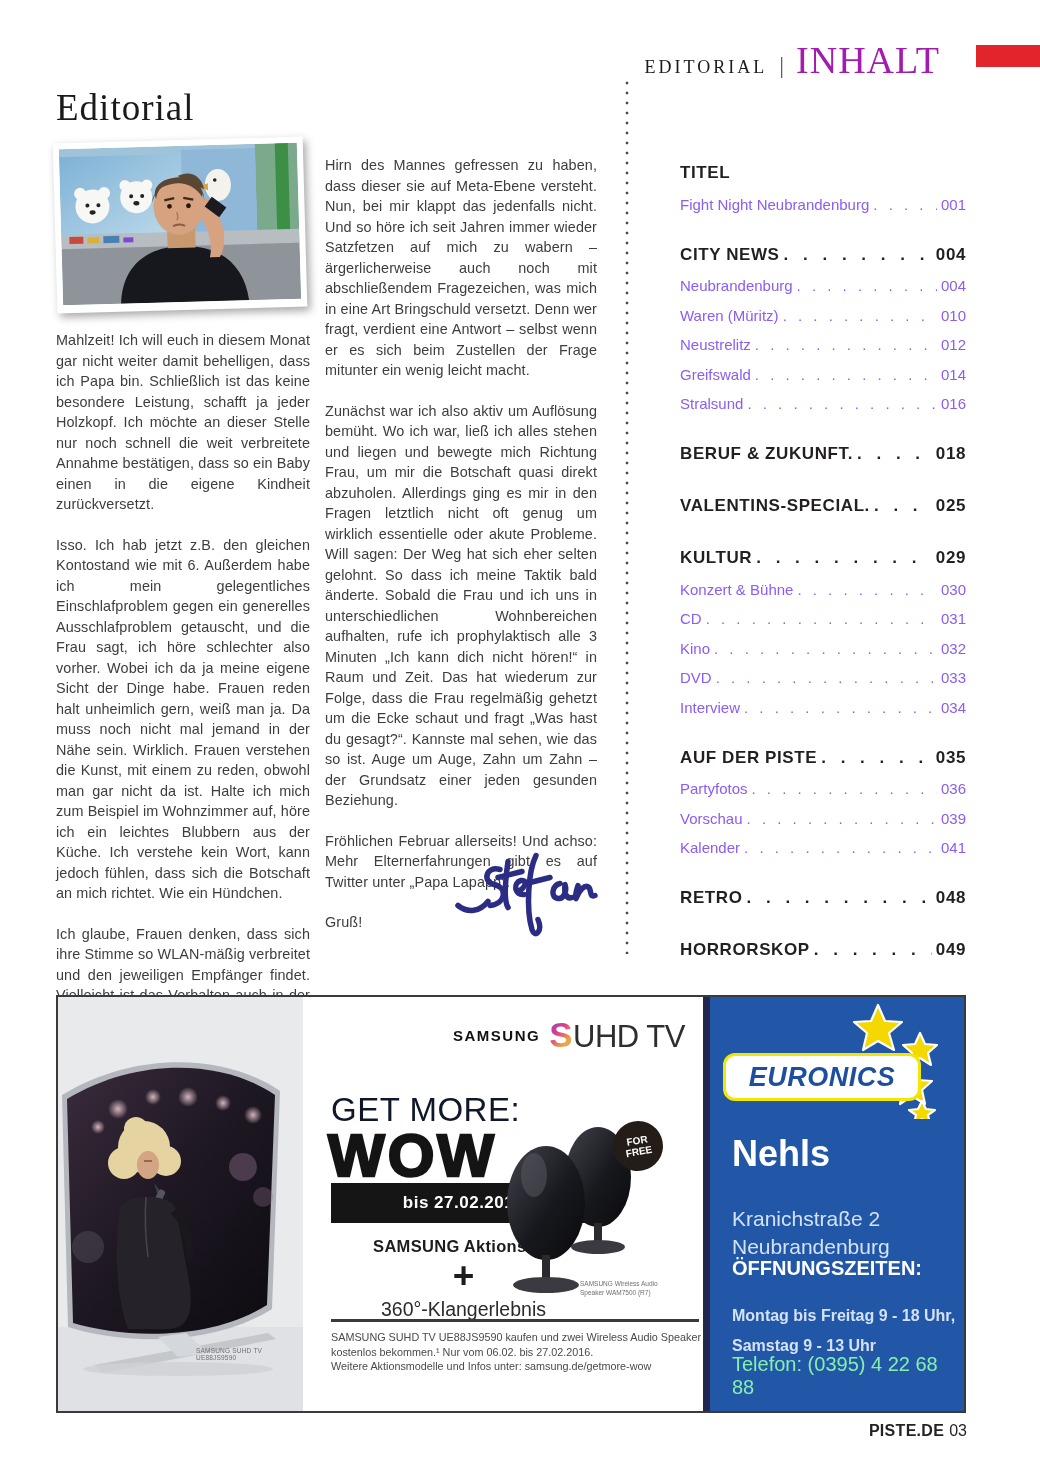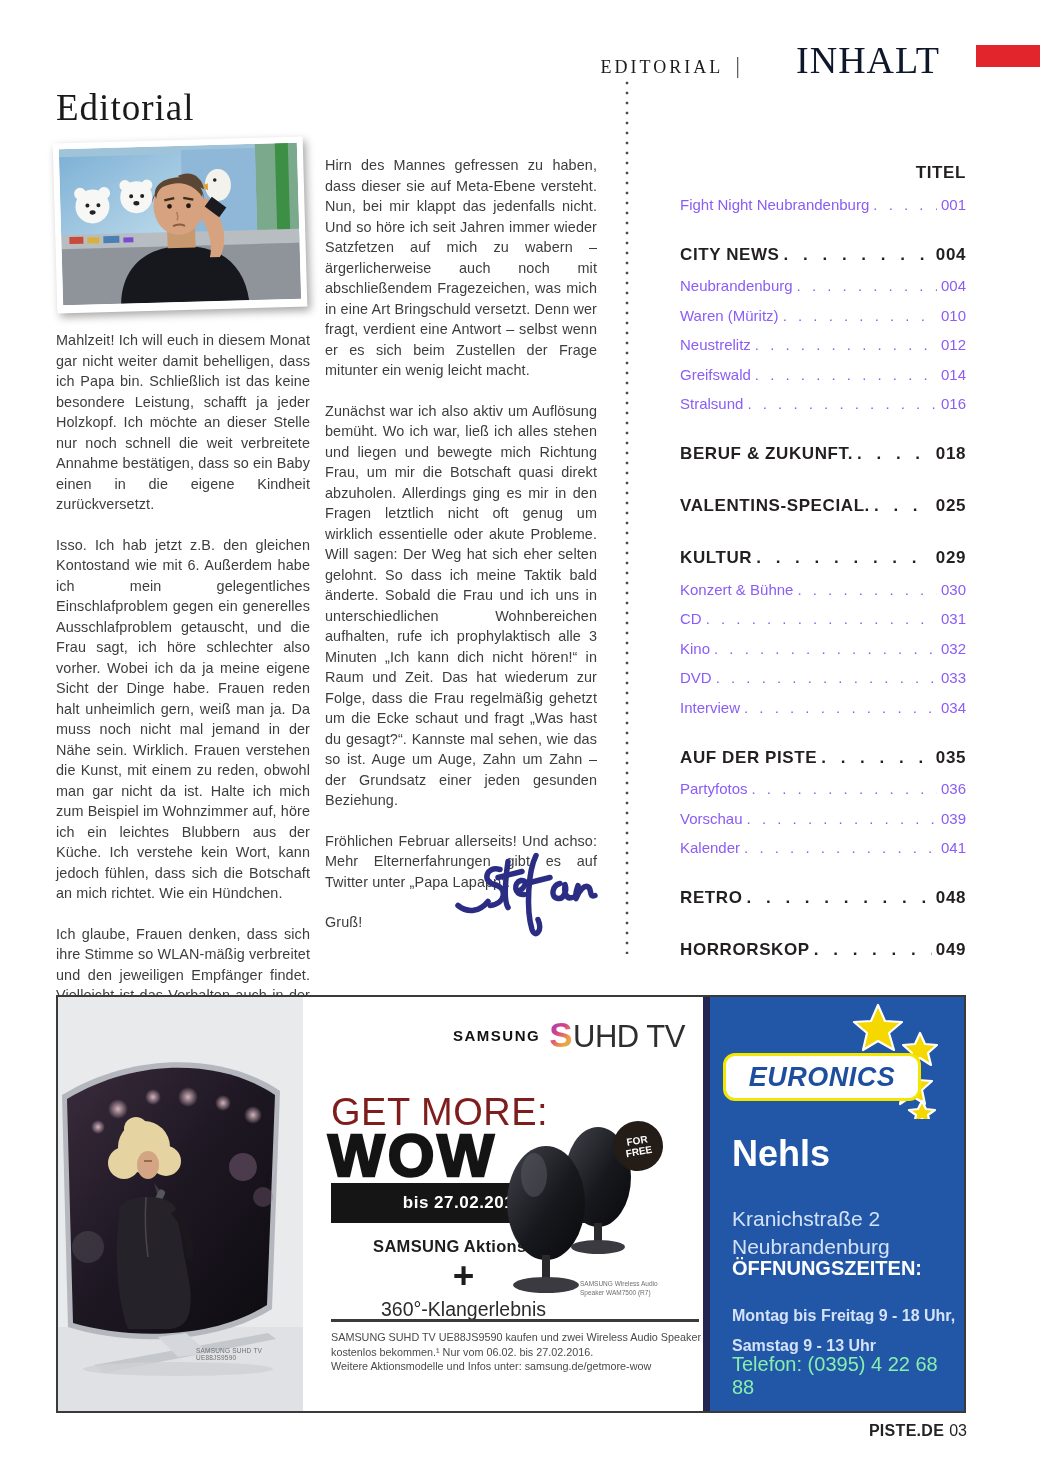--- a/index.html
+++ b/index.html
@@ -3,21 +3,21 @@
 <meta charset="utf-8">
 <style>
   * { box-sizing: border-box; margin: 0; padding: 0; }
   body { background:#ffffff; font-family:"Liberation Sans", sans-serif; }
   .page { position:relative; width:1040px; height:1471px; margin:0 auto; background:#fff; overflow:hidden; }
 
   
   .masthead { position:absolute; top:38px; right:100px; display:flex; align-items:baseline; gap:12px; }
   .masthead .section { font-family:"Liberation Serif", serif; font-size:18px; letter-spacing:3px; color:#1c1c1c; }
   .masthead .pipe { font-family:"Liberation Serif", serif; font-size:24px; color:#555; font-weight:normal; }
-  .masthead .title { font-family:"Liberation Serif", serif; font-size:38px; color:#0f172a; letter-spacing:1px;margin-left:44px; }
+  .masthead .title { font-family:"Liberation Serif", serif; font-size:38px; color:#a21caf; letter-spacing:1px; }
   .red-bar { position:absolute; top:45px; right:0; width:64px; height:22px; background:#e2242c; }
 
   
   .editorial-title { position:absolute; left:56px; top:86px; font-family:"Liberation Serif", serif; font-size:37px; color:#1a1a1a; letter-spacing:1px; }
   .photo { position:absolute; left:55px; top:140px; width:250px; background:#fff; padding:6px 6px 8px; box-shadow:3px 4px 9px rgba(0,0,0,.35); transform:rotate(-1.6deg); }
   .photo svg { display:block; }
 
   .col { position:absolute; text-align:justify; color:#3d3d3d; font-size:14.4px; line-height:20.5px; letter-spacing:.1px; }
   .col-1 { left:56px; top:330px; width:254px; }
   .col-2 { left:325px; top:155px; width:272px; }
@@ -25,21 +25,21 @@
 
   .signature { position:absolute; left:448px; top:845px; width:150px; height:100px; }
 
   
   .dotted-divider { position:absolute; left:625px; top:78px; width:4px; height:876px;
     background-image: radial-gradient(circle, #4a4a4a 1.2px, transparent 1.7px);
     background-size: 4px 10px; background-repeat: repeat-y; }
 
   
   .toc { position:absolute; left:680px; top:163px; width:286px; color:#231f20; }
-  .toc-row { display:flex; align-items:baseline;justify-content:flex-end; }
+  .toc-row { display:flex; align-items:baseline; }
   .toc-label { margin-top:0; font-weight:bold; font-size:17px; letter-spacing:.6px; }
   .toc-header { margin-top:32px; font-weight:bold; font-size:17px; letter-spacing:.6px; }
   .toc-item { margin-top:12.5px; font-size:15px; color:#8b5cf6; }
   .toc-text { white-space:nowrap; }
   .toc-dots { flex:1; overflow:hidden; white-space:nowrap; margin:0 4px; }
   .toc-item .toc-dots { letter-spacing:3.5px; }
   .toc-item .toc-dots::after { content:". . . . . . . . . . . . . . . . . . . . . . . . . . . . . . . . . . . . . . . . . . . . ."; }
   .toc-header .toc-dots { letter-spacing:5px; font-weight:bold; }
   .toc-header .toc-dots::after { content:". . . . . . . . . . . . . . . . . . . . . . . . . . . . . ."; }
   .toc-page { white-space:nowrap; }
@@ -47,21 +47,21 @@
   
   .ad { position:absolute; left:56px; top:995px; width:910px; height:418px; border:2px solid #3a3a3a; background:#fff; display:flex; }
   .ad-photo { position:relative; width:245px; height:100%; background:#e9eaec; flex:none; }
   .tv-caption { position:absolute; left:138px; top:350px; width:104px; font-size:6.5px; color:#6f6f6f; letter-spacing:.2px; }
   .ad-mid { position:relative; width:400px; height:100%; flex:none; }
   .suhd-logo-row { position:absolute; left:150px; top:18px; display:flex; align-items:center; gap:9px; }
   .samsung-word { font-size:15px; font-weight:bold; letter-spacing:1.5px; color:#111; }
   .suhd-word { font-size:31px; color:#2e2e2e; letter-spacing:-.5px; display:flex; align-items:baseline; }
   .suhd-s { font-weight:bold; font-size:35px; background:linear-gradient(135deg,#7a4bd0 0%,#d63f8c 40%,#f3a83b 72%,#37b6e0 100%);
     -webkit-background-clip:text; background-clip:text; color:transparent; margin-right:1px; }
-  .get-more { position:absolute; left:28px; top:94px; font-size:38px; color:#7f1d1d; letter-spacing:.5px; }
+  .get-more { position:absolute; left:28px; top:94px; font-size:33px; color:#0f172a; letter-spacing:.5px; }
   .wow { position:absolute; left:25px; top:124px; font-size:60px; font-weight:bold; color:#141414; letter-spacing:3px; -webkit-text-stroke:2.5px #141414; }
   .date-banner { position:absolute; left:28px; top:186px; width:265px; height:40px; background:#151515; color:#fff;
     display:flex; align-items:center; justify-content:center; font-size:17px; font-weight:bold; letter-spacing:.5px; }
   .aktions { position:absolute; left:28px; top:240px; width:265px; text-align:center; color:#1d1d1d; }
   .aktions-tv { font-size:16.5px; font-weight:bold; letter-spacing:.3px; }
   .plus-sign { font-size:37px; font-weight:bold; line-height:36px; margin-top:2px; }
   .klang { font-size:19.5px; margin-top:4px; color:#2a2a2a; }
   .speakers { position:absolute; left:198px; top:108px; }
   .for-free-badge { position:absolute; left:310px; top:124px; width:50px; height:50px; border-radius:50%; background:#241c16;
     color:#fff; display:flex; align-items:center; justify-content:center; text-align:center; font-size:10px; font-weight:bold;

